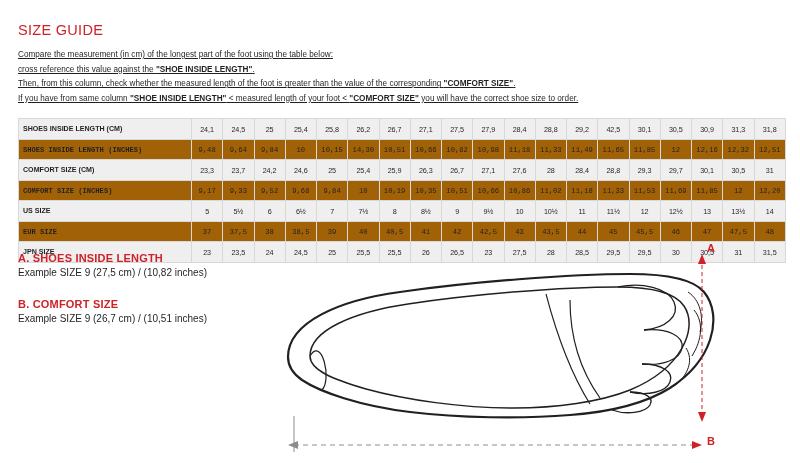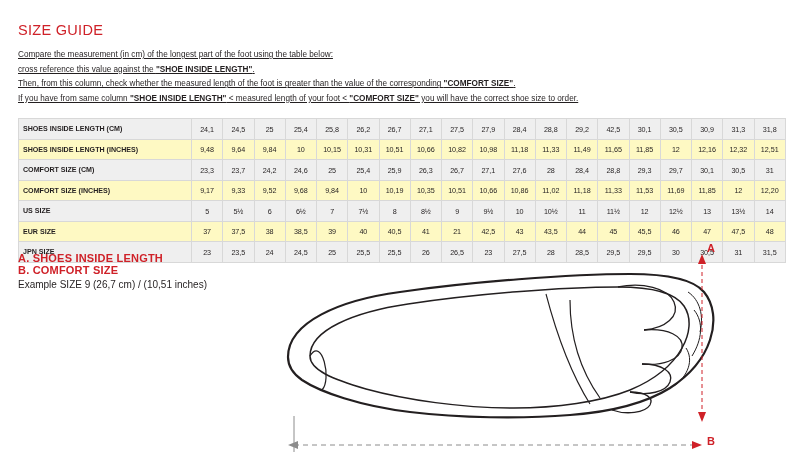--- a/index.html
+++ b/index.html
@@ -66,21 +66,21 @@
     color: #231f20;
   }
   table.size-table td.rowhead {
     text-align: left;
     padding-left: 4px;
     font-weight: 700;
     font-size: 7.1px;
     width: 168px;
   }
   tr.shade td { background: #efefef; }
-  tr.plain td { background: #fef9c3; }
+  tr.plain td { background: #a16207; font-family: Liberation Mono, monospace; }
   
   .legend {
     position: absolute;
     left: 18px;
     top: 252px;
     width: 300px;
   }
   .legend h3 {
     margin: 0;
     font-size: 11px;
@@ -159,21 +159,21 @@
           <td>31,3</td>
           <td>31,8</td>
         </tr>
         <tr class="plain">
           <td class="rowhead">SHOES INSIDE LENGTH (INCHES)</td>
           <td>9,48</td>
           <td>9,64</td>
           <td>9,84</td>
           <td>10</td>
           <td>10,15</td>
-          <td>10,31</td>
+          <td>14,30</td>
           <td>10,51</td>
           <td>10,66</td>
           <td>10,82</td>
           <td>10,98</td>
           <td>11,18</td>
           <td>11,33</td>
           <td>11,49</td>
           <td>11,65</td>
           <td>11,85</td>
           <td>12</td>
@@ -250,21 +250,21 @@
         <tr class="plain">
           <td class="rowhead">EUR SIZE</td>
           <td>37</td>
           <td>37,5</td>
           <td>38</td>
           <td>38,5</td>
           <td>39</td>
           <td>40</td>
           <td>40,5</td>
           <td>41</td>
-          <td>21</td>
+          <td>42</td>
           <td>42,5</td>
           <td>43</td>
           <td>43,5</td>
           <td>44</td>
           <td>45</td>
           <td>45,5</td>
           <td>46</td>
           <td>47</td>
           <td>47,5</td>
           <td>48</td>
@@ -289,20 +289,21 @@
           <td>30</td>
           <td>30,5</td>
           <td>31</td>
           <td>31,5</td>
         </tr>
       </tbody>
   </table>
 
   <div class="legend">
     <h3>A. SHOES INSIDE LENGTH</h3>
+    <p>Example SIZE 9 (27,5 cm) / (10,82 inches)</p>
     <h3>B. COMFORT SIZE</h3>
     <p>Example SIZE 9 (26,7 cm) / (10,51 inches)</p>
   </div>
 
   <div class="diagram">
     <svg width="520" height="215" viewBox="0 0 520 215">
 
       <path d="M18 117
                C 18 82, 70 60, 130 52
                C 200 42, 300 34, 360 34

